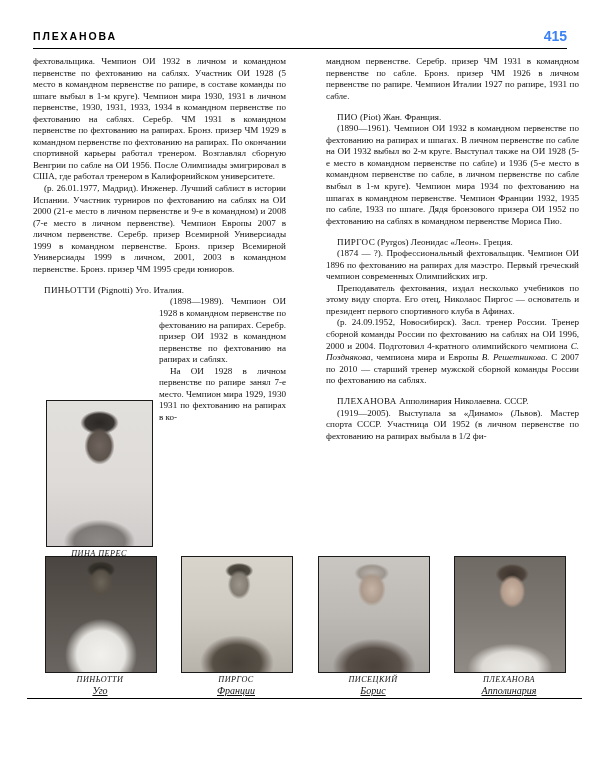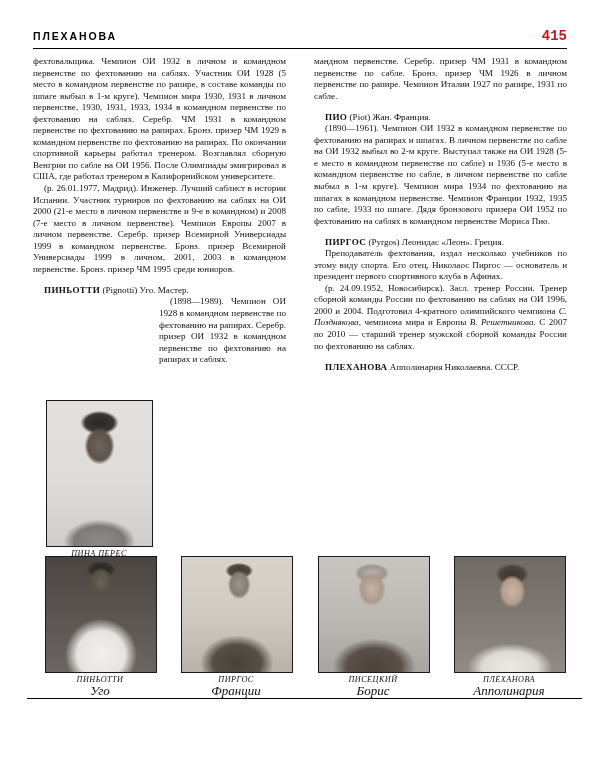--- a/index.html
+++ b/index.html
@@ -38,24 +38,24 @@
     font-family: "Liberation Sans", "DejaVu Sans", sans-serif;
     font-weight: bold;
     font-size: 10.5px;
     letter-spacing: 1.9px;
     color: #000;
   }
   .header-page {
     position: absolute;
     right: 0;
     top: -2px;
-    font-family: Liberation Mono, monospace;
+    font-family: Liberation Sans, sans-serif;
     font-weight: bold;
     font-size: 14px;
-    color: #b91c1c;
+    color: #3b82f6;
   }
   .header-rule {
     position: absolute;
     left: 0;
     top: 18px;
     width: 534px;
     height: 1.4px;
     background: #000;
   }
 
@@ -64,34 +64,34 @@
     position: absolute;
     top: 56px;
     width: 253px;
     font-size: 9.1px;
     line-height: 11.55px;
     text-align: justify;
     text-justify: inter-word;
     hyphens: manual;
   }
   .col-left  { left: 33px; }
-  .col-right { left: 314px; }
+  .col-right { left: 326px; }
 
   .col p {
     margin: 0;
   }
   .col p.indent {
     text-indent: 11px;
   }
   .col p.entry {
     text-indent: 11px;
     margin-top: 9.5px;
   }
   .nm {
-    font-weight: bold;
+    font-weight: normal;
     letter-spacing: 0.35px;
   }
   .it { font-style: italic; }
 
   
   .photo-float {
     float: left;
     width: 126px;
     height: 196px;
     margin: 0;
@@ -118,21 +118,22 @@
     font-style: italic;
     line-height: 10.5px;
   }
   .caption .c-name {
     display: block;
     font-size: 8.2px;
     letter-spacing: 0.45px;
   }
   .caption .c-first {
     display: block;
-    font-size: 13px;
+    font-size: 10px;
+    text-decoration: underline;
   }
   .cap-rule {
     position: absolute;
     height: 1.2px;
     background: #000;
   }
 
   
   #photo-pina { left: 46px; top: 400px; width: 105px; height: 145px; }
   #cap-pina   { left: 26px; top: 549px; width: 146px; }
@@ -201,47 +202,50 @@
     <div class="header-rule"></div>
   </div>
 
   <div class="col col-left">
 
     <p>фехтовальщика. Чемпион ОИ 1932 в личном и командном первенстве по фехтованию на саблях. Участник ОИ 1928 (5 место в командном первенстве по рапире, в составе команды по шпаге выбыл в 1-м круге). Чемпион мира 1930, 1931 в личном первенстве, 1930, 1931, 1933, 1934 в командном первенстве по фехтованию на саблях. Серебр. ЧМ 1931 в командном первенстве по фехтованию на рапирах. Бронз. призер ЧМ 1929 в командном первенстве по фехтованию на рапирах. По окончании спортивной карьеры работал тренером. Возглавлял сборную Венгрии по сабле на ОИ 1956. После Олимпиады эмигрировал в США, где работал тренером в Калифорнийском университете.</p>
 
     <p class="indent">(р. 26.01.1977, Мадрид). Инженер. Лучший саблист в истории Испании. Участник турниров по фехтованию на саблях на ОИ 2000 (21-е место в личном первенстве и 9-е в командном) и 2008 (7-е место в личном первенстве). Чемпион Европы 2007 в личном первенстве. Серебр. призер Всемирной Универсиады 1999 в командном первенстве. Бронз. призер Всемирной Универсиады 1999 в личном, 2001, 2003 в командном первенстве. Бронз. призер ЧМ 1995 среди юниоров.</p>
 
     <p class="entry">
-      <span class="nm">ПИНЬОТТИ</span><span> </span><span>(Pignotti)</span><span> </span><span>Уго. Мастер.</span>
+      <span class="nm">ПИНЬОТТИ</span><span> </span><span>(Pignotti)</span><span> </span><span>Уго. Италия.</span>
     </p>
 
     <div class="photo-float"></div>
 
     <p class="indent">(1898—1989). Чемпион ОИ 1928 в командном первенстве по фехтованию на рапирах. Серебр. призер ОИ 1932 в командном первенстве по фехтованию на рапирах и саблях.</p>
+    <p class="indent">На ОИ 1928 в личном первенстве по рапире занял 7-е место. Чемпион мира 1929, 1930 1931 по фехтованию на рапирах в ко-</p>
   </div>
 
   <div class="col col-right">
 
     <p>мандном первенстве. Серебр. призер ЧМ 1931 в командном первенстве по сабле. Бронз. призер ЧМ 1926 в личном первенстве по рапире. Чемпион Италии 1927 по рапире, 1931 по сабле.</p>
 
     <p class="entry">
       <span class="nm">ПИО</span><span> </span><span>(Piot)</span><span> </span><span>Жан. Франция.</span>
     </p>
     <p class="indent">(1890—1961). Чемпион ОИ 1932 в командном первенстве по фехтованию на рапирах и шпагах. В личном первенстве по сабле на ОИ 1932 выбыл во 2-м круге. Выступал также на ОИ 1928 (5-е место в командном первенстве по сабле) и 1936 (5-е место в командном первенстве по сабле, в личном первенстве по сабле выбыл в 1-м круге). Чемпион мира 1934 по фехтованию на шпагах в командном первенстве. Чемпион Франции 1932, 1935 по сабле, 1933 по шпаге. Дядя бронзового призера ОИ 1952 по фехтованию на саблях в командном первенстве Мориса Пио.</p>
 
     <p class="entry">
       <span class="nm">ПИРГОС</span><span> </span><span>(Pyrgos)</span><span> </span><span>Леонидас «Леон». Греция.</span>
     </p>
+    <p class="indent">(1874 — ?). Профессиональный фехтовальщик. Чемпион ОИ 1896 по фехтованию на рапирах для маэстро. Первый греческий чемпион современных Олимпийских игр.</p>
     <p class="indent">Преподаватель фехтования, издал несколько учебников по этому виду спорта. Его отец, Николаос Пиргос — основатель и президент первого спортивного клуба в Афинах.</p>
 
     <p class="indent"><span>(р. 24.09.1952, Новосибирск). Засл. тренер России. Тренер сборной команды России по фехтованию на саблях на ОИ 1996, 2000 и 2004. Подготовил 4-кратного олимпийского чемпиона </span><span class="it">С. Позднякова</span><span>, чемпиона мира и Европы </span><span class="it">В. Решетникова</span><span>. С 2007 по 2010 — старший тренер мужской сборной команды России по фехтованию на саблях.</span></p>
 
     <p class="entry">
       <span class="nm">ПЛЕХАНОВА</span><span> </span><span>Апполинария Николаевна. СССР.</span>
     </p>
+    <p class="indent">(1919—2005). Выступала за «Динамо» (Львов). Мастер спорта СССР. Участница ОИ 1952 (в личном первенстве по фехтованию на рапирах выбыла в 1/2 фи-</p>
   </div>
 
   <div class="photo" id="photo-pina">
     <div class="ph-inner face-pina"></div>
   </div>
   <div class="caption" id="cap-pina">
     <span class="c-name">ПИНА ПЕРЕС</span>
     <span class="c-first">Хорхе</span>
   </div>
 

